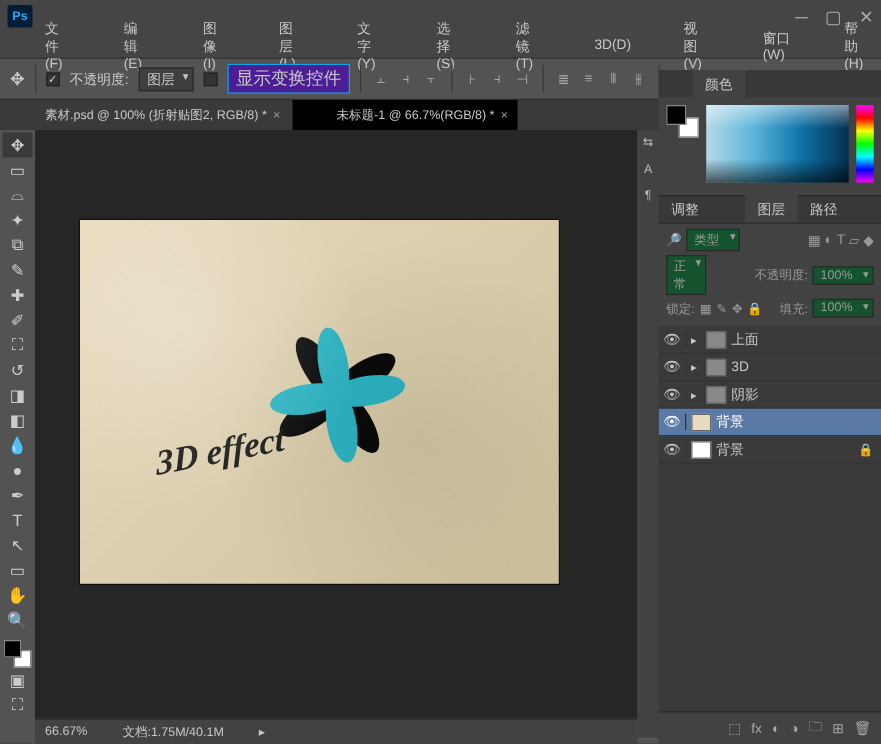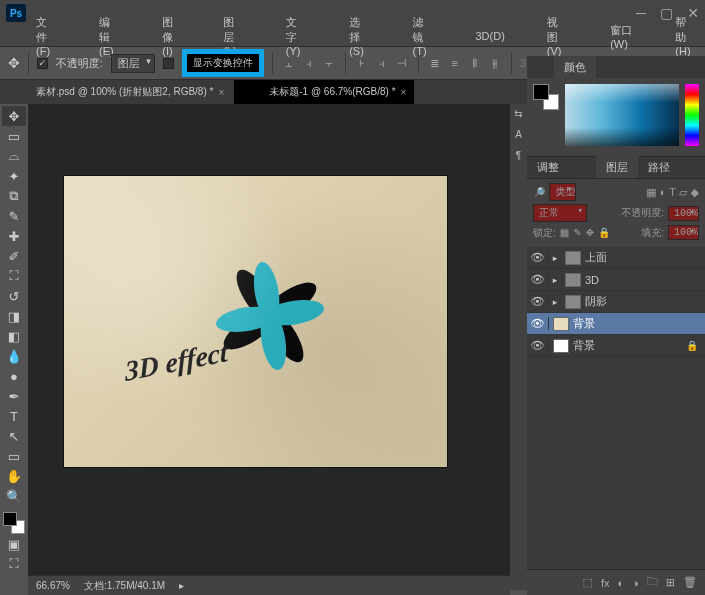--- a/index.html
+++ b/index.html
@@ -14,21 +14,21 @@
 
 .menubar { height: 20px; background: #454545; display: flex; align-items: center; padding: 0 8px; gap: 14px; font-size: 11px; }
 .menubar span { cursor: pointer; margin-left: 28px; }
 
 
 .optbar { height: 34px; background: #535353; border-top: 1px solid #2e2e2e; border-bottom: 1px solid #2e2e2e; display: flex; align-items: center; padding: 0 8px; gap: 8px; font-size: 11px; }
 .optbar .move-icon { font-size: 14px; }
 .chk { width: 11px; height: 11px; background: #333; border: 1px solid #222; display: inline-flex; align-items: center; justify-content: center; font-size: 9px; color: #ccc; }
 .dd { background: #3f3f3f; border: 1px solid #2a2a2a; padding: 1px 14px 1px 6px; position: relative; font-size: 11px; }
 .dd::after { content: "▾"; position: absolute; right: 3px; top: 1px; font-size: 9px; }
-.btn-sm { background: #000000; border: 5px solid #0ea5e9; padding: 2px 6px; font-size: 10px; }
+.btn-sm { background: #4c1d95; border: 1px solid #0ea5e9; padding: 2px 6px; font-size: 14px; }
 .divider-v { width: 1px; height: 22px; background: #3a3a3a; }
 .icon-g { display: flex; gap: 4px; }
 .icon-g span { width: 16px; height: 16px; display: flex; align-items: center; justify-content: center; color: #aaa; font-size: 11px; }
 
 
 .doctabs { height: 24px; background: #3a3a3a; display: flex; align-items: flex-end; padding-left: 28px; font-size: 10px; }
 .doctab { padding: 5px 8px; background: #3a3a3a; margin-right: 2px; display: flex; align-items: center; gap: 5px; }
 .doctab.active { background: #000000; padding-left: 35px; }
 .doctab .x { font-size: 10px; color: #999; }
 
@@ -61,36 +61,36 @@
 .fgbg2 .fg { position: absolute; width: 16px; height: 16px; background: #000; border: 1px solid #888; }
 .fgbg2 .bg { position: absolute; width: 16px; height: 16px; background: #fff; border: 1px solid #888; right: 0; bottom: 0; }
 .spectrum { flex: 1; height: 62px; background: linear-gradient(to right, #b4d9e8, #5cb5d9, #0e72a8, #05304f); position: relative; }
 .spectrum::after { content:""; position:absolute; inset:0; background: linear-gradient(to bottom, rgba(255,255,255,.5), transparent 30%, transparent 70%, rgba(0,0,0,.6)); }
 .hue { width: 14px; height: 62px; background: linear-gradient(to bottom, #f0f, #f00, #ff0, #0f0, #0ff, #00f, #f0f); }
 .layers-panel { border-top: 1px solid #2a2a2a; flex: 1; display: flex; flex-direction: column; }
 .layer-opts { padding: 4px 6px; font-size: 10px; }
 .layer-opts .row { display: flex; align-items: center; gap: 4px; margin-bottom: 3px; color: #999; }
 .layer-opts .icons { display: flex; gap: 3px; margin-left: auto; }
 .layer-opts .icons span { font-size: 11px; }
-.dd2 { background: #7f1d1d; border: 1px solid #282828; padding: 1px 0 1px 5px; position: relative; font-family: Liberation Mono, monospace; }
+.dd2 { background: #14532d; border: 1px solid #282828; padding: 1px 16px 1px 5px; position: relative; }
 .dd2::after { content: "▾"; position: absolute; right: 3px; top: 0; font-size: 9px; }
 .layer-list { flex: 1; background: #3a3a3a; overflow: hidden; }
 .layer { display: flex; align-items: center; height: 22px; border-bottom: 1px solid #333; font-size: 11px; }
 .layer.sel { background: #5a7aa5; color: #fff; }
 .layer .eye { width: 22px; text-align: center; font-size: 11px; border-right: 1px solid #333; }
 .layer .arrow { width: 12px; text-align: center; font-size: 9px; }
 .layer .thumb { width: 16px; height: 14px; margin: 0 4px; border: 1px solid #666; }
 .layer .folder { background: #888; }
 .layer .bg-thumb { background: #e8dcc0; }
 .layer .white { background: #fff; }
 .layer .lock { margin-left: auto; margin-right: 6px; font-size: 10px; }
 .panel-footer { height: 26px; background: #424242; border-top: 1px solid #2a2a2a; display: flex; align-items: center; justify-content: flex-end; gap: 8px; padding: 0 8px; font-size: 11px; color: #aaa; }
 
 
-.status { position: absolute; left: 28px; bottom: 0; right: 195px; height: 20px; background: #424242; display: flex; align-items: center; padding: 0 8px; font-size: 10px; gap: 14px; border-top: 1px solid #2e2e2e; }
+.status { position: absolute; left: 28px; bottom: 0; right: 195px; height: 20px; background: #424242; display: flex; align-items: center; padding: 0 8px; font-size: 10px; gap: 28px; border-top: 1px solid #2e2e2e; }
 </style>
 </head>
 <body>
 
 <div class="titlebar">
   <div class="ps-logo">Ps</div>
   <div class="win-controls">
     <span>─</span>
     <span>▢</span>
     <span>✕</span>
@@ -235,21 +235,21 @@
         <span class="dd2">类型</span>
         <div class="icons">
           <span>▦</span>
           <span>◐</span>
           <span>T</span>
           <span>▱</span>
           <span>◆</span>
         </div>
       </div>
       <div class="row">
-        <span class="dd2" style="width:54px">正常</span>
+        <span class="dd2" style="width:32px">正常</span>
         <span style="margin-left:auto">不透明度:</span>
         <span class="dd2">100%</span>
       </div>
       <div class="row">
         <span>锁定:</span>
         <span>▦</span>
         <span>✎</span>
         <span>✥</span>
         <span>🔒</span>
         <span style="margin-left:auto">填充:</span>

